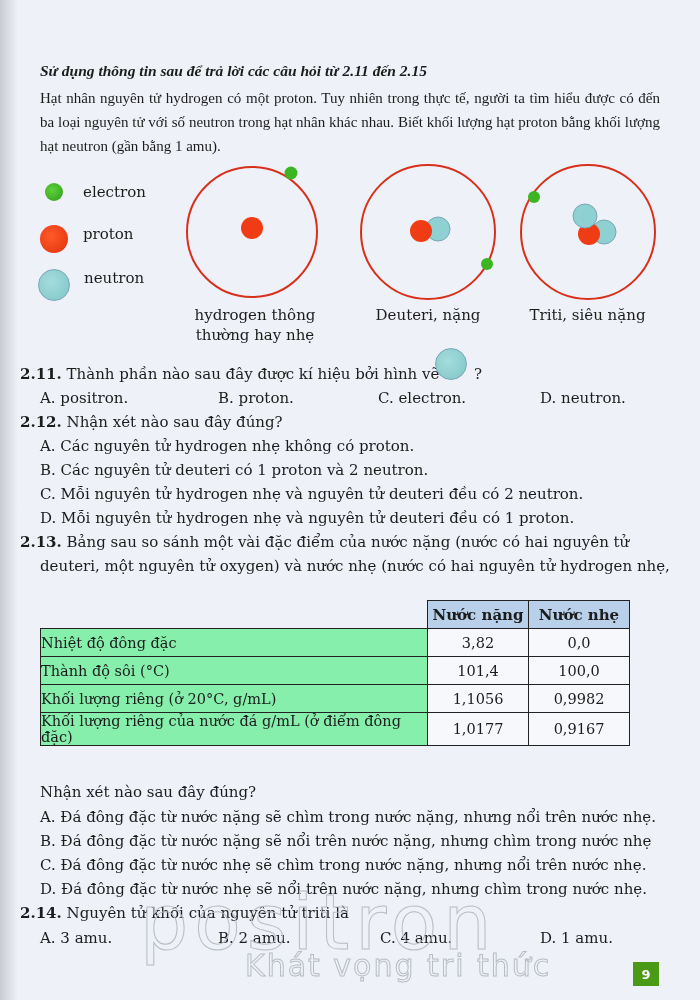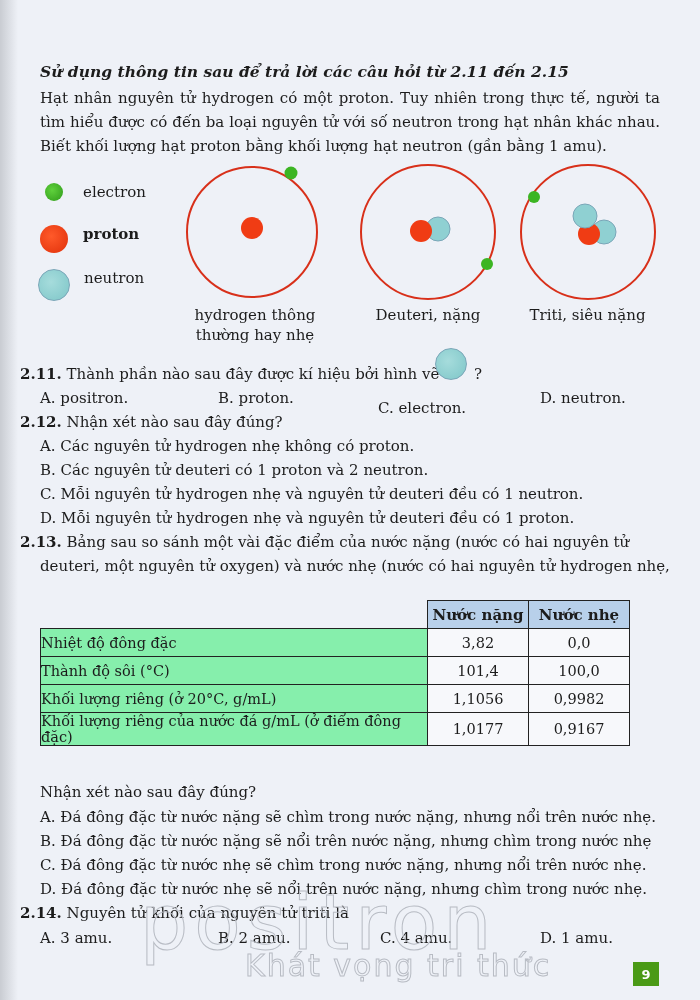--- a/index.html
+++ b/index.html
@@ -6,21 +6,21 @@
   body {
     width: 700px; height: 1000px; overflow: hidden;
     background: #eef1f7;
     font-family: "DejaVu Serif", "Liberation Serif", serif;
     color: #1c1c1c;
     position: relative;
   }
   .page { position: absolute; left: 0; top: 0; width: 700px; height: 1000px; }
   .gutter { position: absolute; left: 0; top: 0; width: 18px; height: 1000px;
     background: linear-gradient(to right, #c9ccd2, #eef1f7); }
-  .abs { position: absolute; }
+  .abs { position: absolute; font-family: Liberation Serif, serif; }
   .intro-title { left: 40px; top: 62px; font-size: 15.5px; font-weight: bold; font-style: italic; }
   .intro-text { left: 40px; top: 86px; width: 620px; font-size: 15px; line-height: 24px; text-align: justify; }
   .legend-item { position: absolute; left: 38px; display: flex; align-items: flex-start; font-size: 15px; }
   .dot { border-radius: 50%; display: inline-block; }
   .dot-electron { width: 18px; height: 18px; background: radial-gradient(circle at 40% 40%, #5fd13c, #2f9a1a); }
   .dot-proton { width: 28px; height: 28px; background: radial-gradient(circle at 40% 40%, #ff5a2a, #e0300a); }
   .dot-neutron { width: 30px; height: 30px; background: radial-gradient(circle at 40% 40%, #a6dcdc, #7ec6c8); border: 1px solid #7aa6b8; }
   .atom-svg { position: absolute; }
   .atom-caption { position: absolute; font-size: 15px; line-height: 20px; text-align: center; }
   .q { position: absolute; left: 20px; font-size: 15px; }
@@ -48,21 +48,21 @@
 <div class="page">
   <div class="gutter"></div>
 
   <div class="abs intro-title">Sử dụng thông tin sau để trả lời các câu hỏi từ 2.11 đến 2.15</div>
   <div class="abs intro-text">Hạt nhân nguyên tử hydrogen có một proton. Tuy nhiên trong thực tế, người ta tìm hiểu được có đến ba loại nguyên tử với số neutron trong hạt nhân khác nhau. Biết khối lượng hạt proton bằng khối lượng hạt neutron (gần bằng 1 amu).</div>
 
   <div class="legend-item" style="top:183px;">
     <span class="dot dot-electron" style="margin-left:7px;margin-right:20px;"></span>
     <span>electron</span>
   </div>
-  <div class="legend-item" style="top:225px;font-weight:bold;">
+  <div class="legend-item" style="top:225px;">
     <span class="dot dot-proton" style="margin-left:2px;margin-right:15px;"></span>
     <span>proton</span>
   </div>
   <div class="legend-item" style="top:269px;">
     <span class="dot dot-neutron" style="margin-right:14px;"></span>
     <span>neutron</span>
   </div>
 
   <svg class="atom-svg" style="left:182px;top:160px;" width="140" height="140">
     <circle cx="70" cy="72" r="65" fill="none" stroke="#d8301a" stroke-width="2"></circle>
@@ -96,30 +96,30 @@
   </div>
 
   <div class="q" style="top:365px;">
     <span class="qnum">2.11.</span>
     <span>Thành phần nào sau đây được kí hiệu bởi hình vẽ</span>
   </div>
   <div class="inline-neutron"></div>
   <div class="q" style="top:365px;left:474px;">?</div>
   <div class="opt" style="left:40px;top:389px;">A. positron.</div>
   <div class="opt" style="left:218px;top:389px;">B. proton.</div>
-  <div class="opt" style="left:378px;top:389px;margin-top:10px;">C. electron.</div>
+  <div class="opt" style="left:378px;top:389px;">C. electron.</div>
   <div class="opt" style="left:540px;top:389px;">D. neutron.</div>
 
   <div class="q" style="top:413px;">
     <span class="qnum">2.12.</span>
     <span>Nhận xét nào sau đây đúng?</span>
   </div>
   <div class="opt" style="left:40px;top:437px;">A. Các nguyên tử hydrogen nhẹ không có proton.</div>
   <div class="opt" style="left:40px;top:461px;">B. Các nguyên tử deuteri có 1 proton và 2 neutron.</div>
-  <div class="opt" style="left:40px;top:485px;">C. Mỗi nguyên tử hydrogen nhẹ và nguyên tử deuteri đều có 1 neutron.</div>
+  <div class="opt" style="left:40px;top:485px;">C. Mỗi nguyên tử hydrogen nhẹ và nguyên tử deuteri đều có 2 neutron.</div>
   <div class="opt" style="left:40px;top:509px;">D. Mỗi nguyên tử hydrogen nhẹ và nguyên tử deuteri đều có 1 proton.</div>
 
   <div class="q" style="top:533px;">
     <span class="qnum">2.13.</span>
     <span>Bảng sau so sánh một vài đặc điểm của nước nặng (nước có hai nguyên tử</span>
   </div>
   <div class="opt" style="left:40px;top:557px;">deuteri, một nguyên tử oxygen) và nước nhẹ (nước có hai nguyên tử hydrogen nhẹ,</div>
 
   <table class="cmp">
     <tbody>

